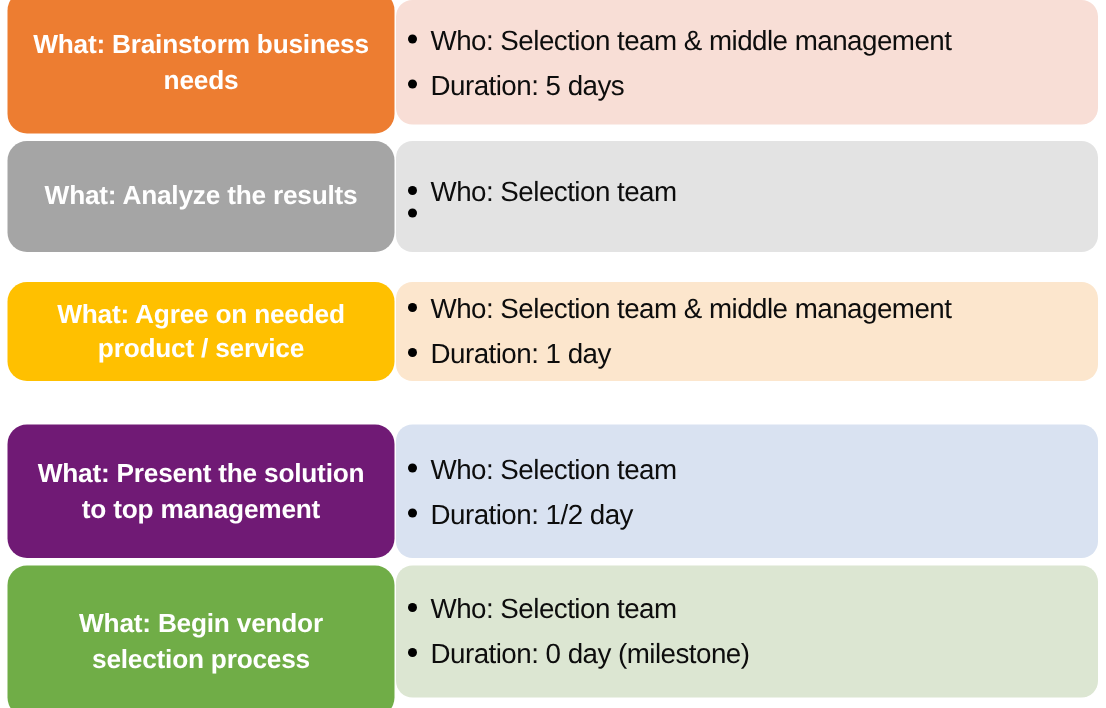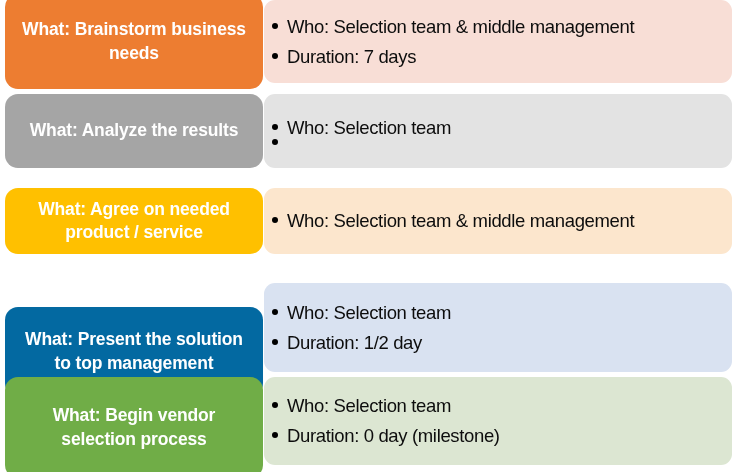--- a/index.html
+++ b/index.html
@@ -118,21 +118,21 @@
 needs</span>
     </div>
     <div class="detail-box" style="background: rgb(248, 222, 214);">
       <ul class="detail-list">
         <li class="detail-item">
           <span class="bullet-dot"></span>
           <span>Who: Selection team &amp; middle management</span>
         </li>
         <li class="detail-item">
           <span class="bullet-dot"></span>
-          <span>Duration: 7 days</span>
+          <span>Duration: 5 days</span>
         </li>
       </ul>
     </div>
   </div>
 
   <div class="process-row" id="row-2">
     <div class="what-box" style="background: rgb(165, 165, 165);">
       <span class="what-text">What: Analyze the results</span>
     </div>
     <div class="detail-box" style="background: rgb(227, 227, 227);">
@@ -152,26 +152,30 @@
     <div class="what-box" style="background: rgb(255, 192, 0);">
       <span class="what-text">What: Agree on needed
 product / service</span>
     </div>
     <div class="detail-box" style="background: rgb(252, 230, 205);">
       <ul class="detail-list">
         <li class="detail-item">
           <span class="bullet-dot"></span>
           <span>Who: Selection team &amp; middle management</span>
         </li>
+        <li class="detail-item">
+          <span class="bullet-dot"></span>
+          <span>Duration: 1 day</span>
+        </li>
       </ul>
     </div>
   </div>
 
   <div class="process-row" id="row-4">
-    <div class="what-box" style="background: #0369a1; margin-top: 24px;">
+    <div class="what-box" style="background: #701a75;">
       <span class="what-text">What: Present the solution
 to top management</span>
     </div>
     <div class="detail-box" style="background: rgb(217, 226, 241);">
       <ul class="detail-list">
         <li class="detail-item">
           <span class="bullet-dot"></span>
           <span>Who: Selection team</span>
         </li>
         <li class="detail-item">

